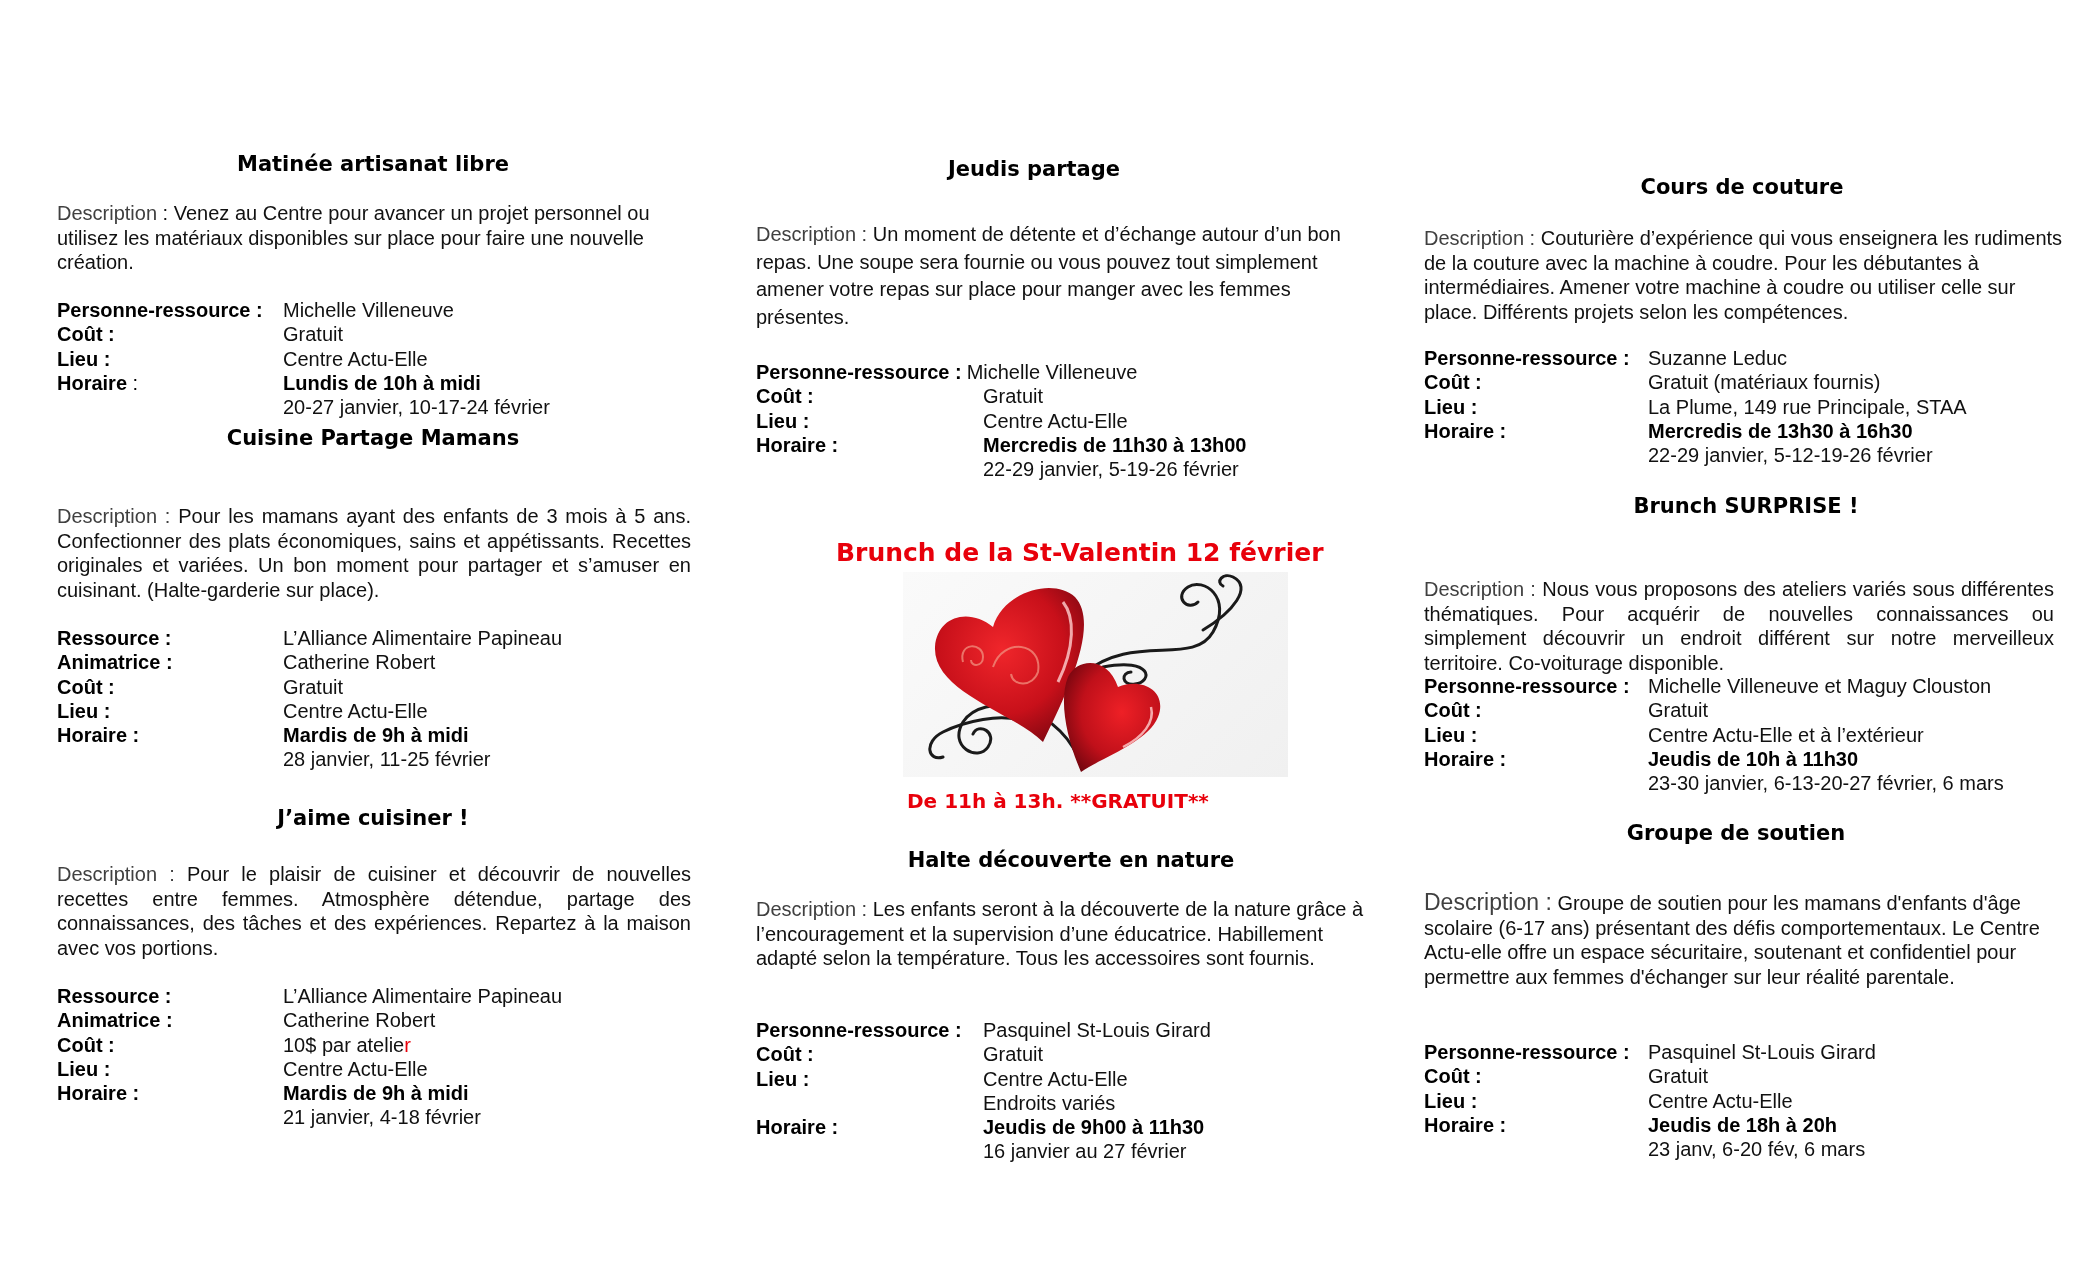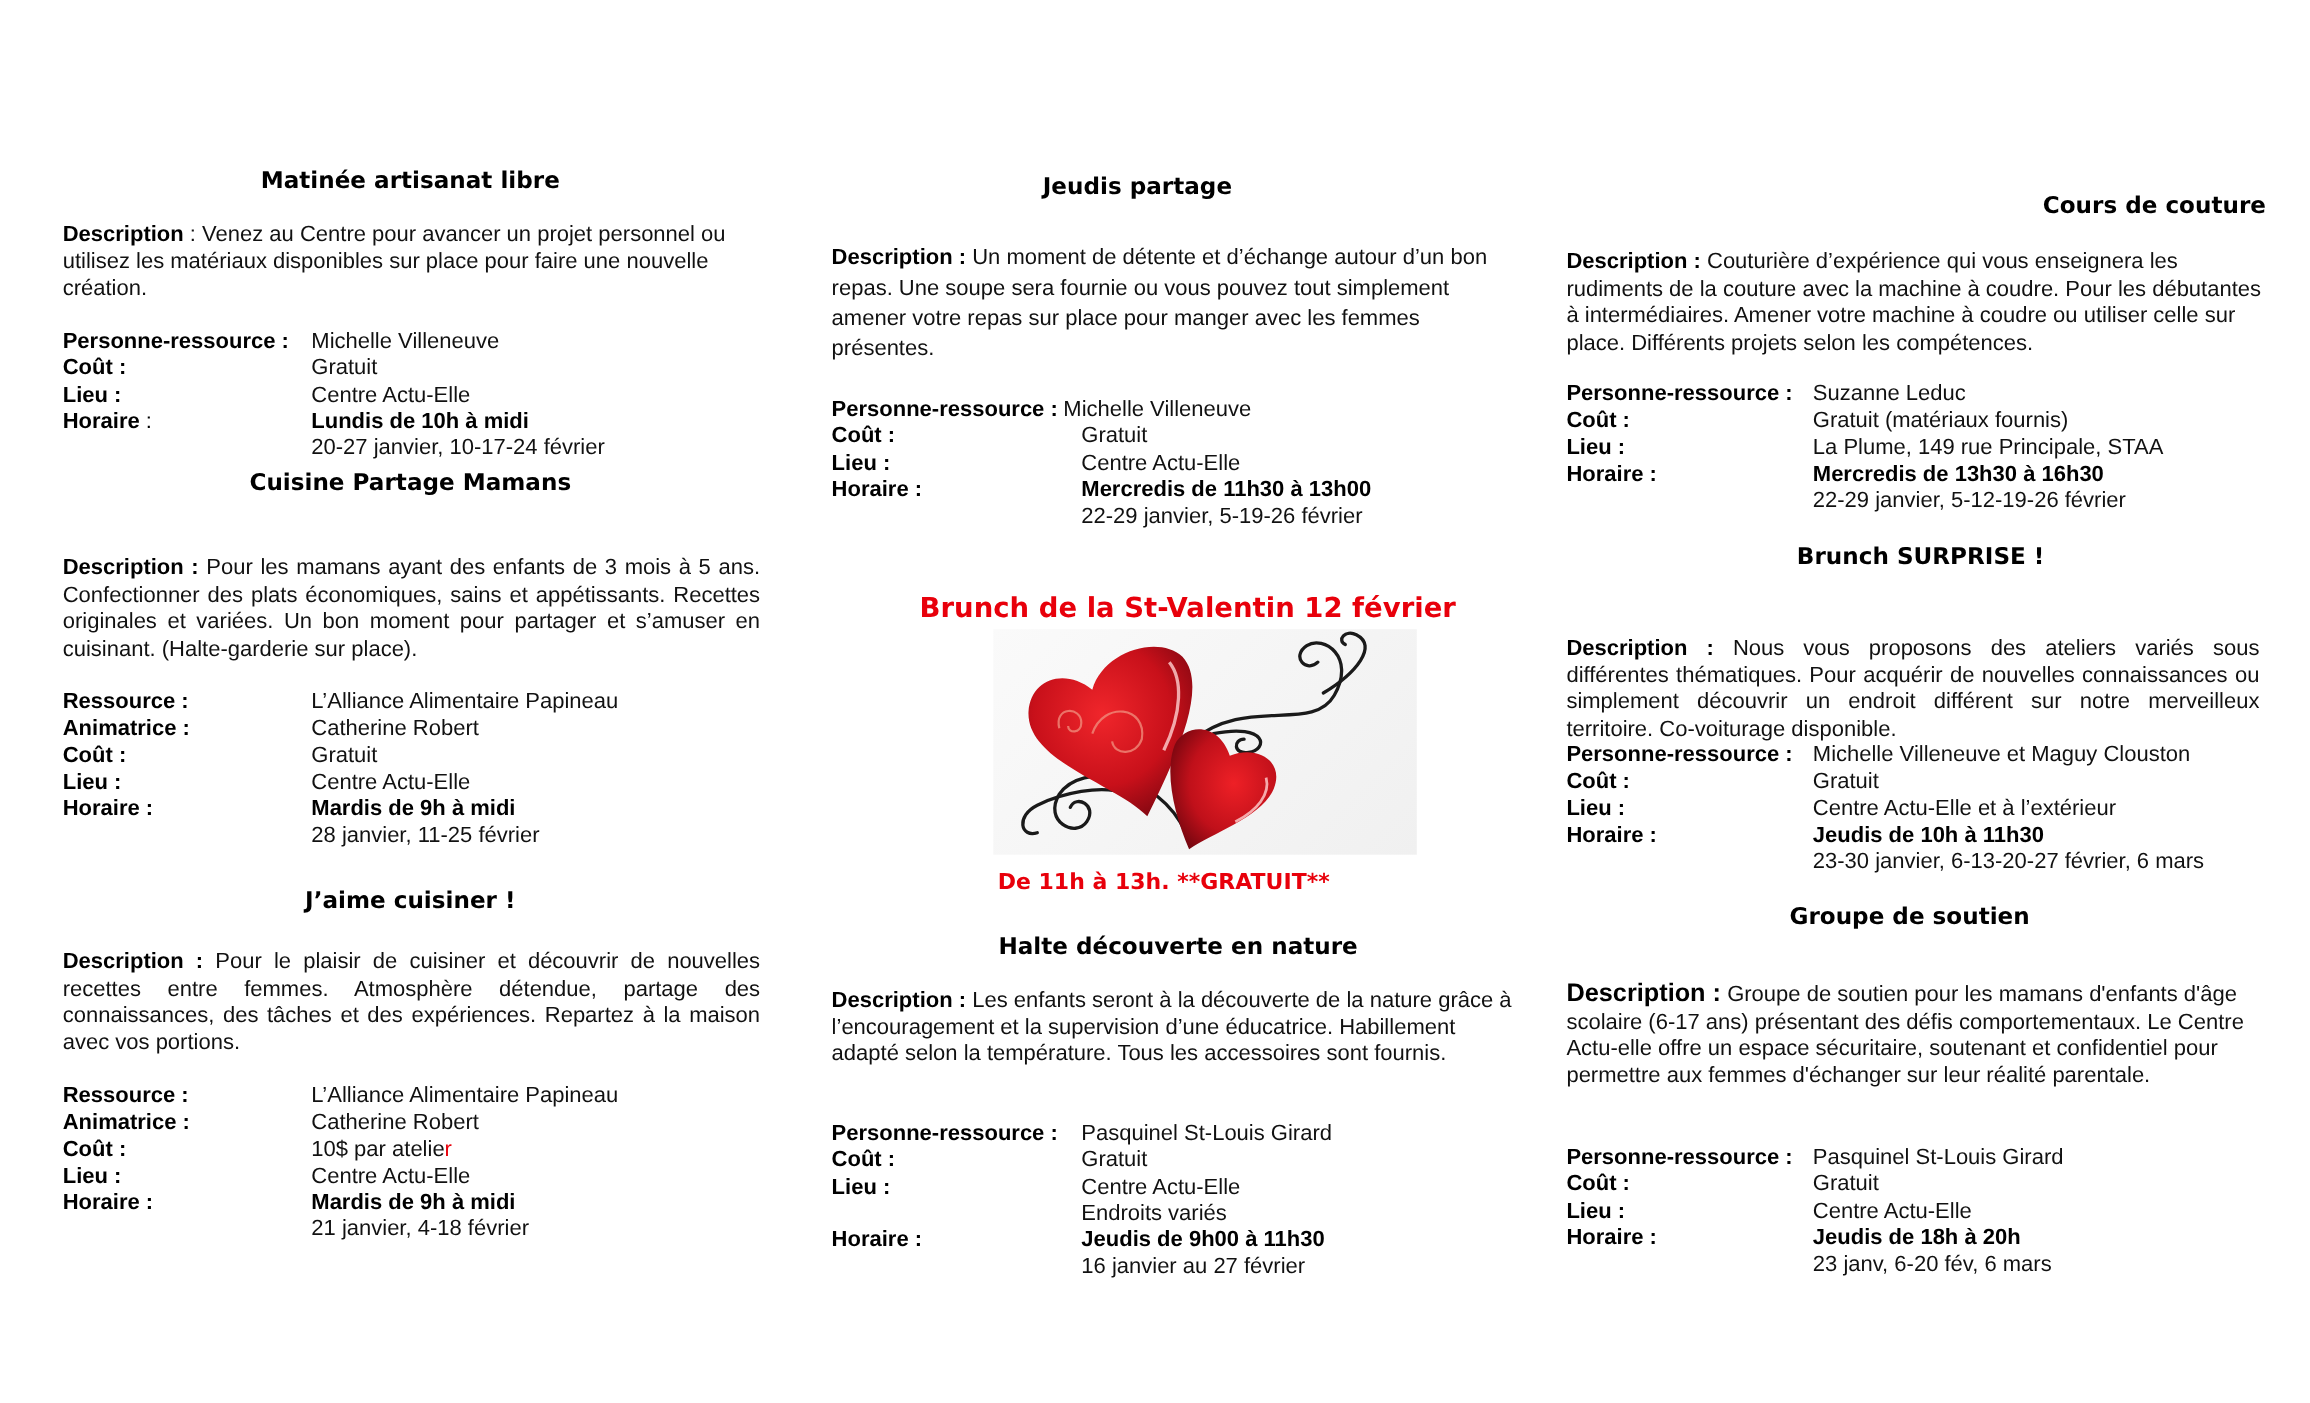--- a/index.html
+++ b/index.html
@@ -2,21 +2,21 @@
 <html><head>
 <meta charset="utf-8">
 <style>
   html, body { margin: 0; padding: 0; background: #ffffff; }
   body { width: 2100px; height: 1275px; position: relative; overflow: hidden;
          font-family: "Liberation Sans", sans-serif; color: #111; }
   .title { position: absolute; font-family: "DejaVu Sans", sans-serif; font-weight: bold;
            font-size: 21px; color: #000; text-align: center; white-space: nowrap; }
   .desc { position: absolute; font-size: 20px; line-height: 24.5px; color: #111; }
   .desc.justify { text-align: justify; }
-  .desc b { font-weight: bold; color: #000000; }
+  .desc b { font-weight: normal; color: #404040; }
   .rows { position: absolute; font-size: 20px; line-height: 24.3px; }
   .row { display: flex; }
   .row .lbl { font-weight: bold; color: #000; flex: none; }
   .row .val { color: #111; }
   .row .val.strong { font-weight: bold; color: #000; }
   .red { color: #e8000b; }
   .brunch-title { position: absolute; font-family: "DejaVu Sans", sans-serif; font-weight: bold;
                   font-size: 25px; color: #e8000b; white-space: nowrap; }
   .brunch-sub { position: absolute; font-family: "DejaVu Sans", sans-serif; font-weight: bold;
                 font-size: 20px; color: #e8000b; white-space: nowrap; }
@@ -206,21 +206,21 @@
         <span class="val strong">Jeudis de 9h00 à 11h30</span>
       </div>
     <div class="row">
         <span class="lbl" style="width:227px"></span>
         <span class="val">16 janvier au 27 février</span>
       </div>
   </div>
 </section>
 
 <section>
-  <div class="title" style="left:1424px;width:636px;top:175px;text-align:right;">Cours de couture</div>
+  <div class="title" style="left:1424px;width:636px;top:175px;">Cours de couture</div>
   <div class="desc" style="left:1424px;width:640px;top:226px;"><b>Description :</b><span> Couturière d’expérience qui vous enseignera les rudiments de la couture avec la machine à coudre. Pour les débutantes à intermédiaires. Amener votre machine à coudre ou utiliser celle sur place. Différents projets selon les compétences.</span></div>
   <div class="rows" style="left:1424px;width:660px;top:346px;">
     <div class="row">
         <span class="lbl" style="width:224px">Personne-ressource :</span>
         <span class="val">Suzanne Leduc</span>
       </div>
     <div class="row">
         <span class="lbl" style="width:224px">Coût :</span>
         <span class="val">Gratuit (matériaux fournis)</span>
       </div>

